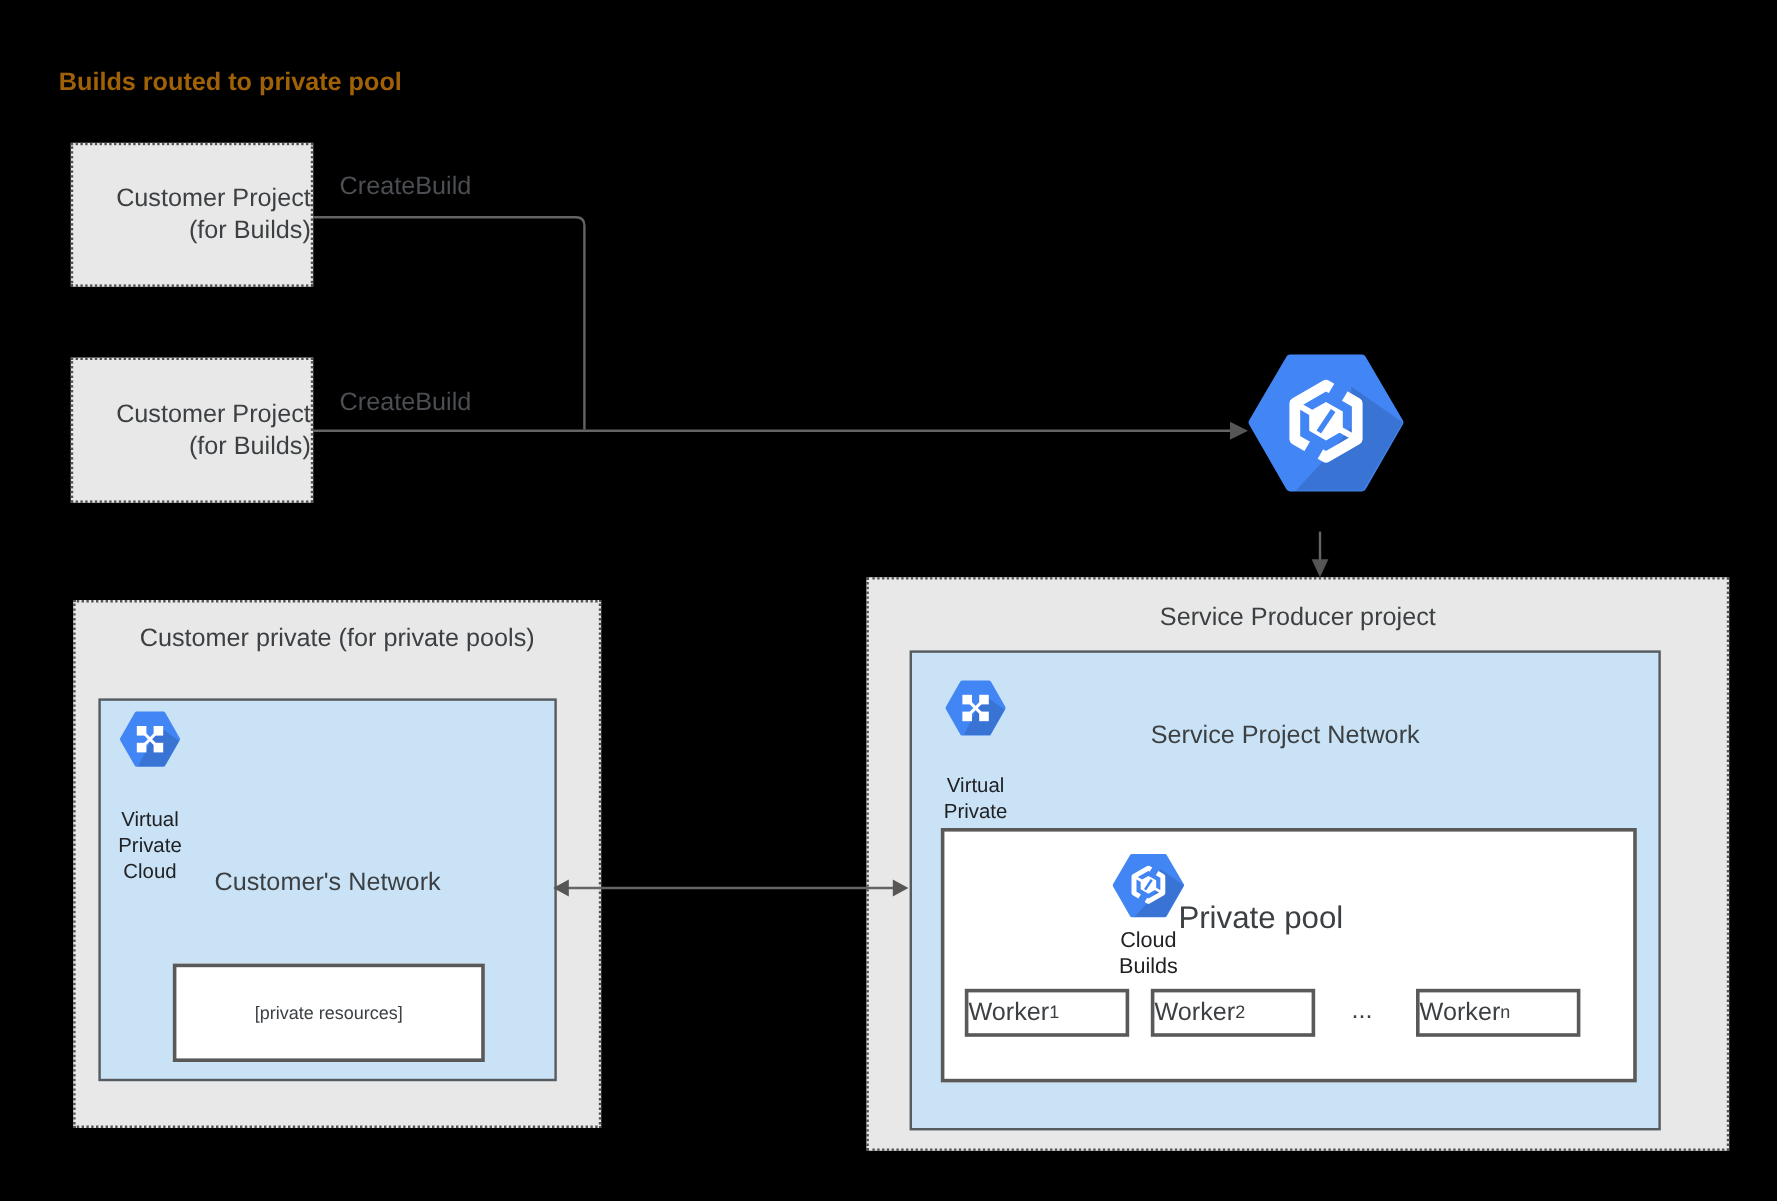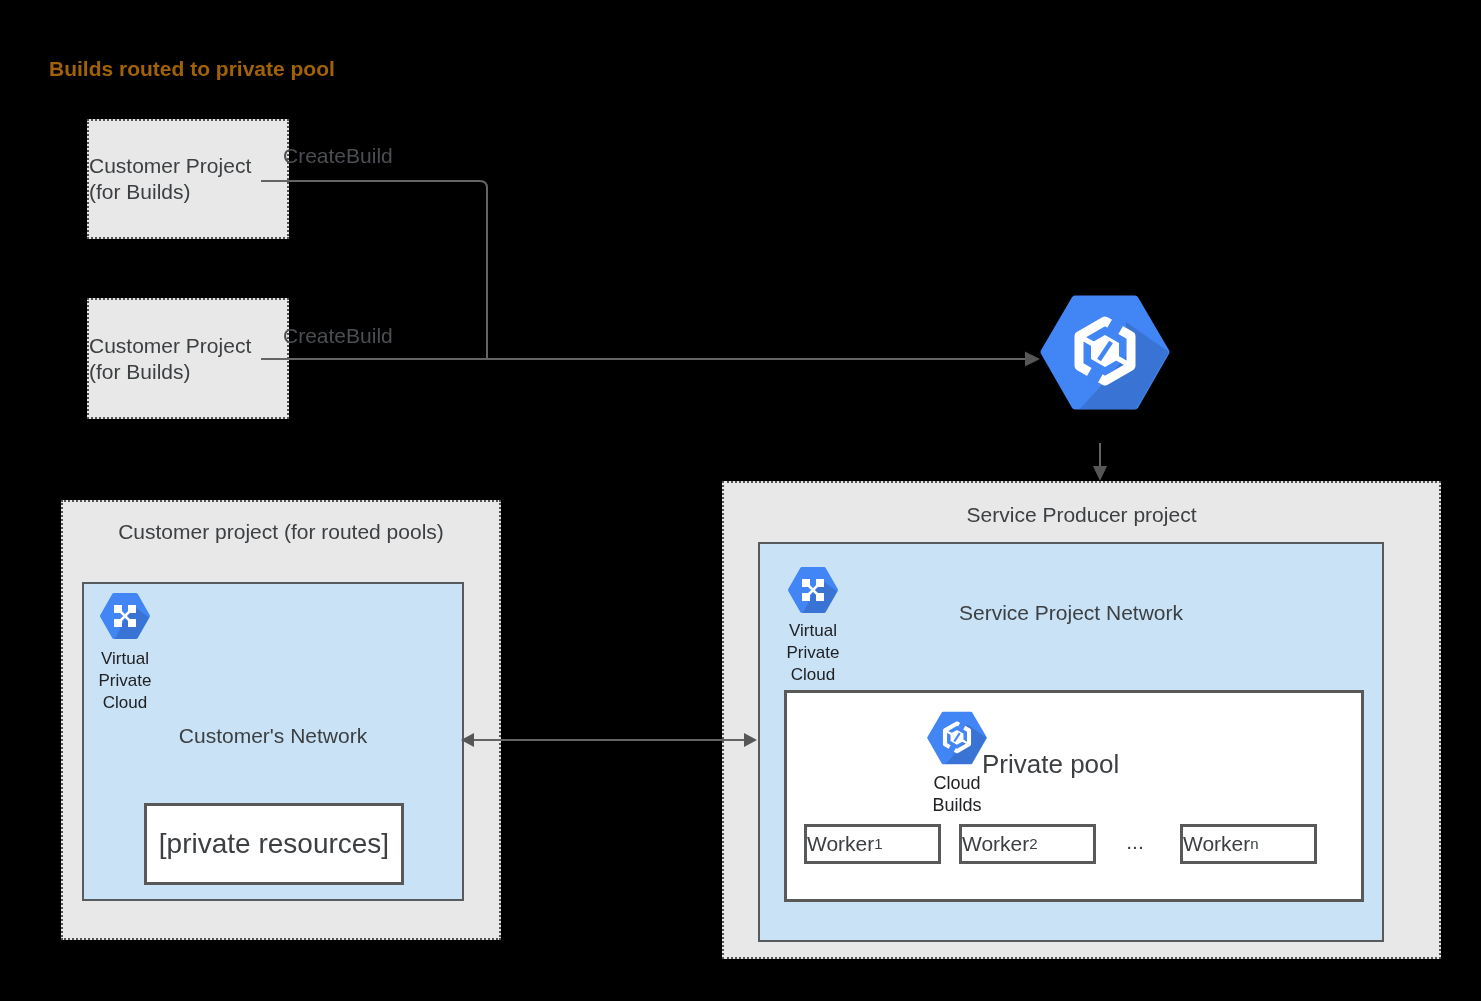--- a/index.html
+++ b/index.html
@@ -13,57 +13,57 @@
   }
   html,body{margin:0;padding:0;background:var(--bg);}
   .canvas{
     position:relative;width:1481px;height:1001px;background:var(--bg);
     font-family:"Liberation Sans", sans-serif;overflow:hidden;
   }
   .abs{position:absolute;}
   .page-title{font-size:21px;font-weight:bold;color:#a16207;white-space:nowrap;}
   .build-box{
     background:var(--project-fill);border:2px dotted #525252;box-sizing:border-box;
-    display:flex;flex-direction:column;align-items:flex-start;justify-content:center;
-    font-size:21px;line-height:26px;color:var(--text-dark);text-align:center;margin-left:28px;
+    display:flex;flex-direction:column;align-items:flex-end;justify-content:center;
+    font-size:21px;line-height:26px;color:var(--text-dark);text-align:center;
   }
   .createbuild{font-size:21px;color:#4b4e52;white-space:nowrap;}
   .dotted-box{
     background:var(--project-fill);border:2px dotted #525252;box-sizing:border-box;
   }
   .section-title{
     position:absolute;left:0;right:0;text-align:center;
     font-size:21px;color:var(--text-dark);white-space:nowrap;
   }
   .network-box{
     position:absolute;background:var(--network-fill);
     border:2px solid #575b5e;box-sizing:border-box;
   }
   .white-box{
     position:absolute;background:var(--white-fill);
     border:3px solid #595959;box-sizing:border-box;
   }
   .vpc-label{
-    position:absolute;font-size:17px;line-height:22px;color:#202124;text-align:center;
+    position:absolute;font-size:17px;line-height:22px;color:#202124;text-align:center;margin-top:24px;
   }
   .cb-label{
     position:absolute;font-size:18px;line-height:22px;color:#202124;text-align:center;
   }
   .pool-title{position:absolute;font-size:26px;color:var(--text-dark);white-space:nowrap;text-align:right;}
   .worker{
     position:absolute;width:137px;height:40px;background:var(--white-fill);
     border:3px solid #595959;box-sizing:border-box;
     display:flex;align-items:center;justify-content:flex-start;
     font-size:21px;color:var(--text-dark);
   }
   .worker sub{font-size:15px;line-height:0;}
   .ellipsis{
     position:absolute;font-size:21px;color:var(--text-dark);text-align:center;
   }
-  .center-flex{display:flex;align-items:center;justify-content:center;font-size:28px;color:var(--text-dark);}
+  .center-flex{display:flex;align-items:center;justify-content:center;font-size:15px;color:var(--text-dark);}
   svg{display:block;}
   .overlay{position:absolute;left:0;top:0;pointer-events:none;}
 </style>
 </head>
 <body>
 
 <div class="canvas">
 
   <svg width="0" height="0" style="position:absolute" aria-hidden="true">
     <defs>
@@ -154,21 +154,21 @@
         <div class="ellipsis" style="left:320px;top:137px;width:56px;">...</div>
         <div class="worker" style="left:393px;top:131px;">
           <span>Worker</span>
             <sub>n</sub>
         </div>
       </div>
     </div>
   </div>
 
   <div class="abs dotted-box" style="left:61px;top:500px;width:440px;height:440px;">
-    <div class="section-title" style="top:18px;">Customer project (for routed pools)</div>
+    <div class="section-title" style="top:18px;">Customer private (for private pools)</div>
 
     <div class="network-box" style="left:19px;top:80px;width:382px;height:319px;">
       <svg class="abs" style="left:15px;top:8px;" width="52" height="48" viewBox="0 0 52 48">
         <use href="#vpc-glyph"></use>
       </svg>
       <div class="vpc-label" style="left:1px;top:64px;width:80px;">
         <div>Virtual</div>
         <div>Private</div>
         <div>Cloud</div>
       </div>

